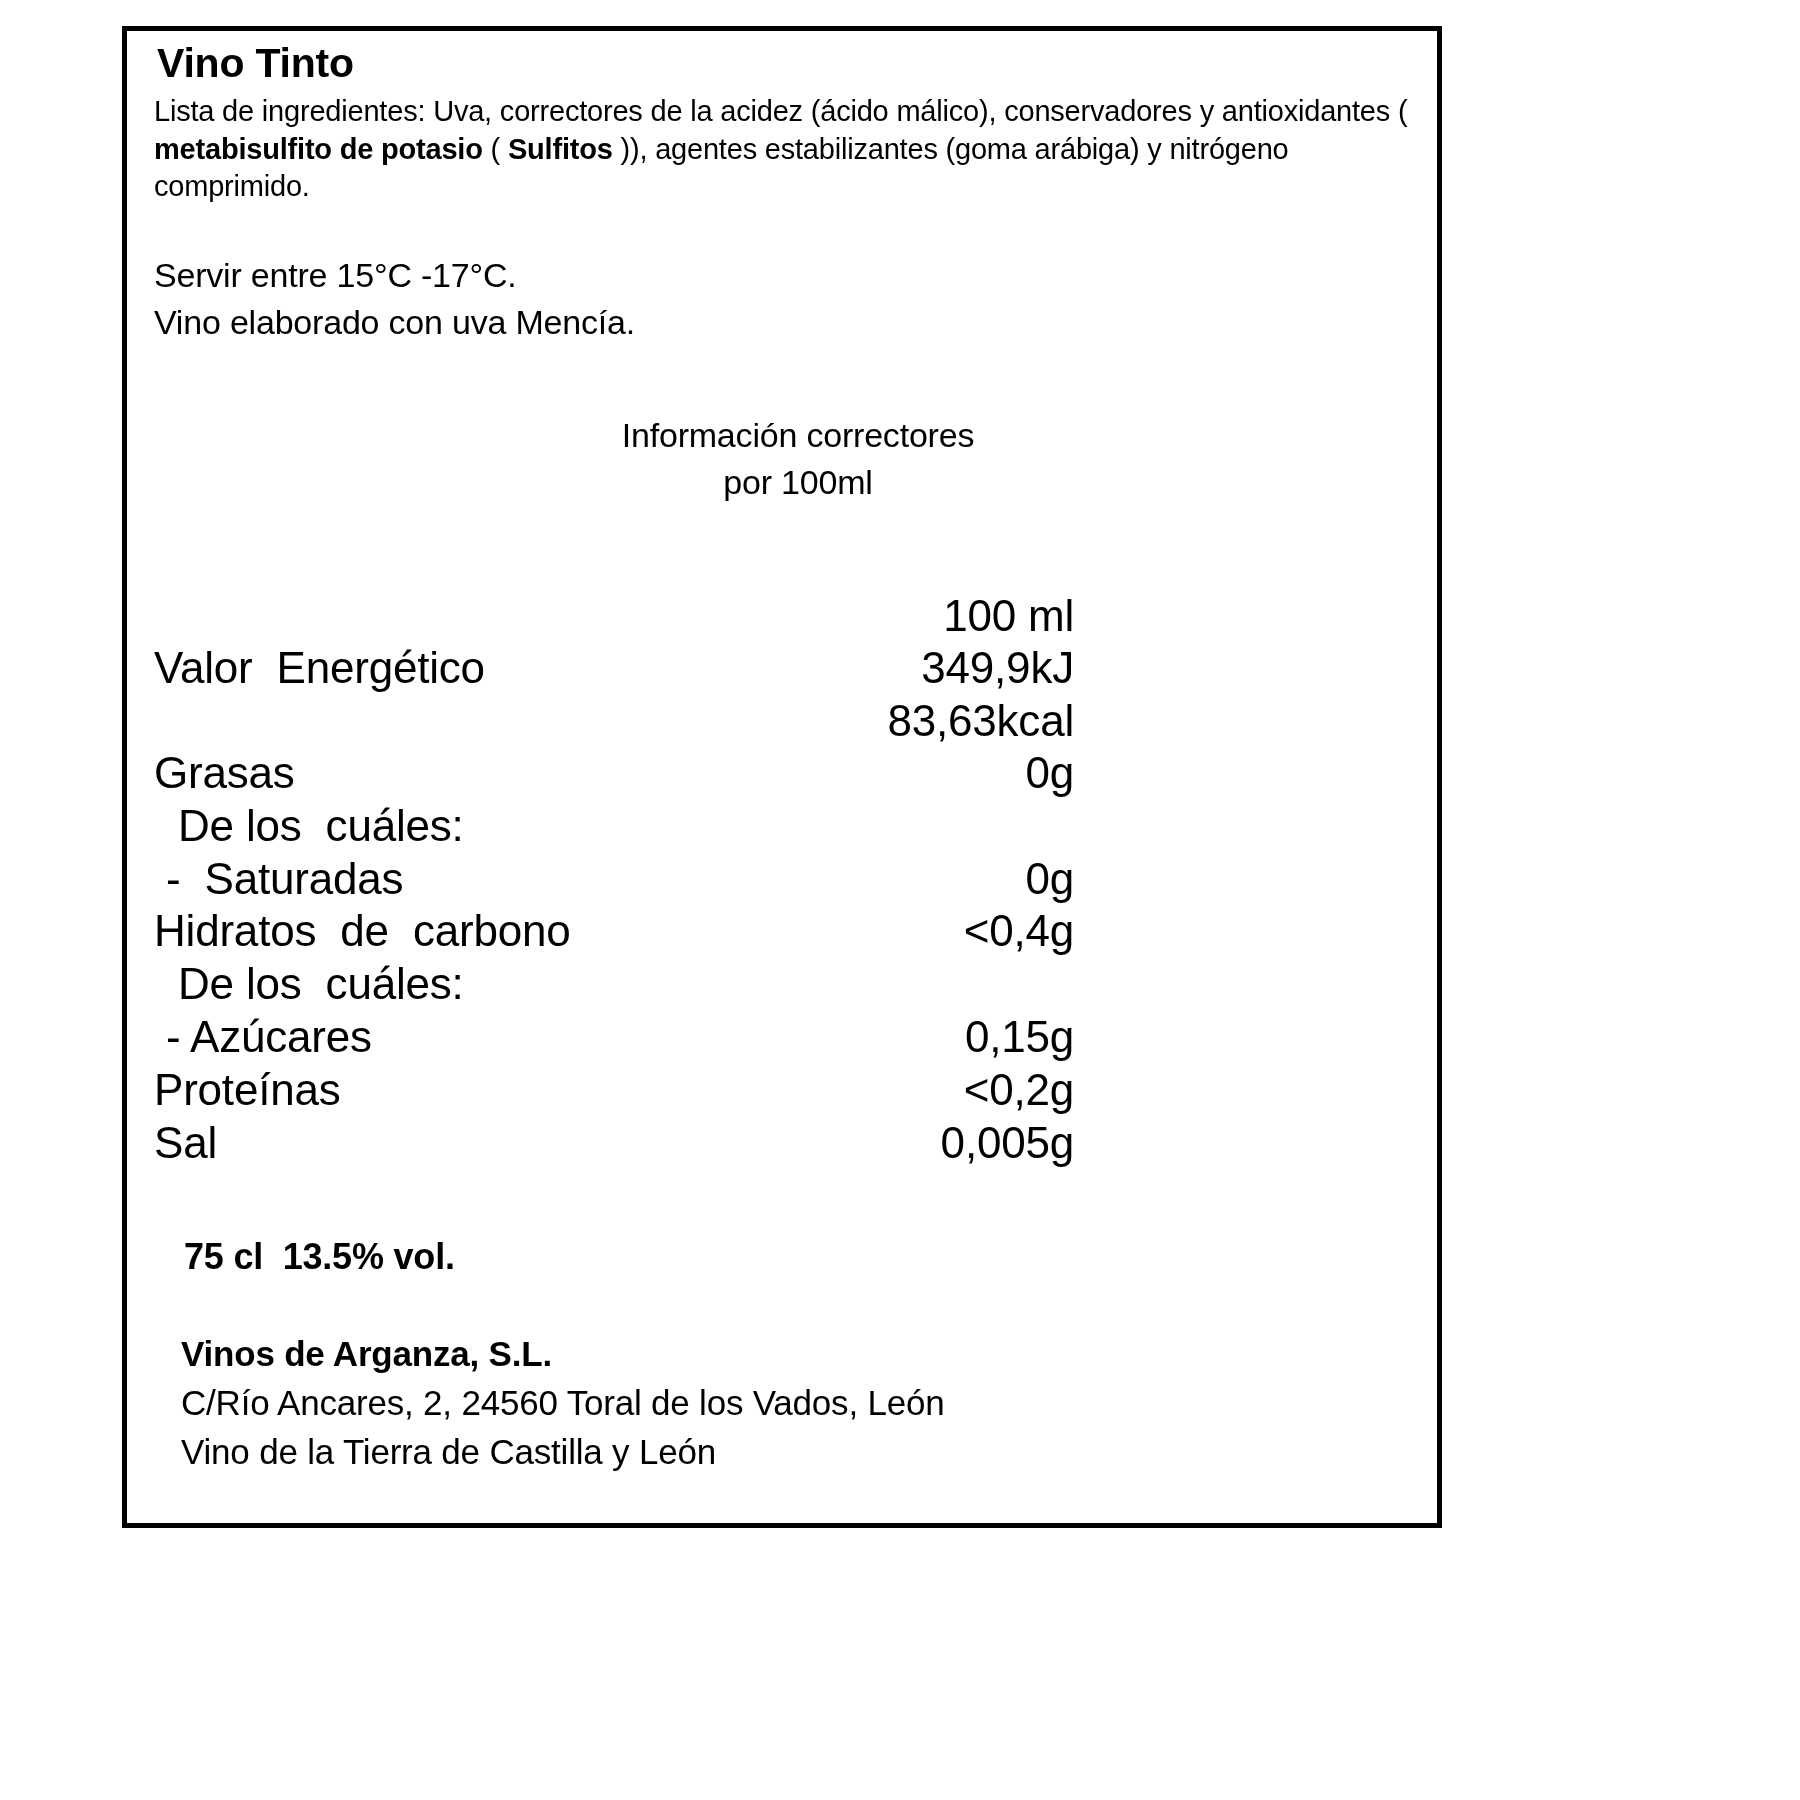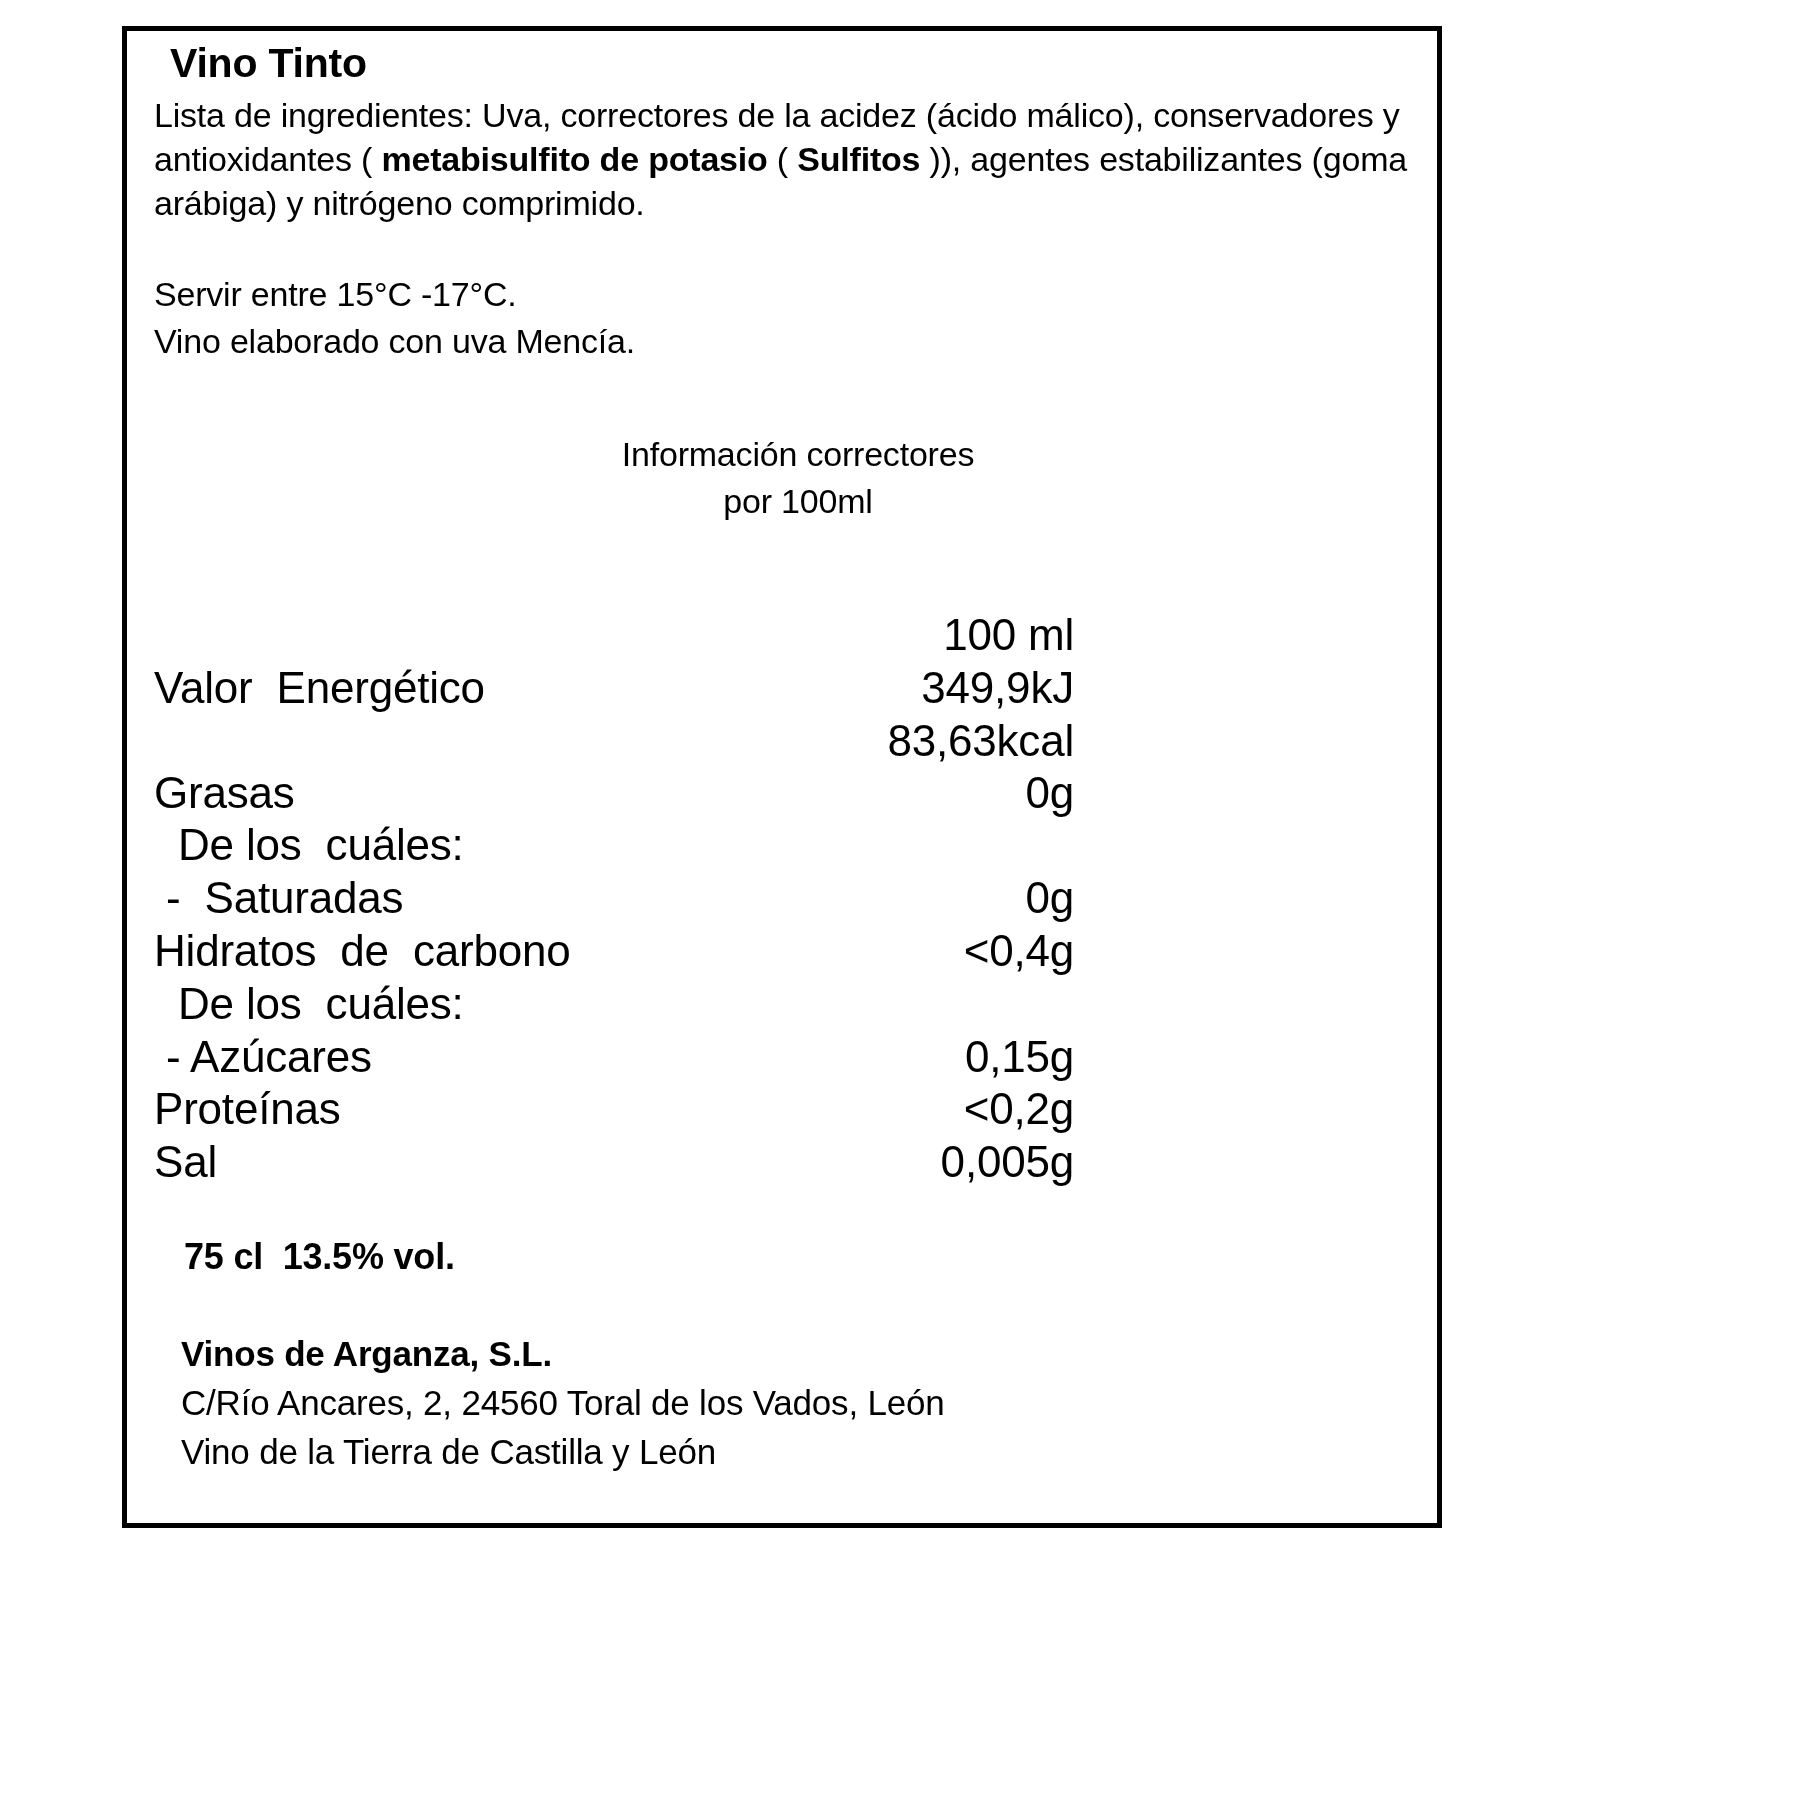--- a/index.html
+++ b/index.html
@@ -40,26 +40,26 @@
     top: 10px;
     right: 20px;
   }
 
   
   .product-title {
     font-size: 41px;
     font-weight: bold;
     line-height: 1.12;
     letter-spacing: -0.2px;
-    margin: 0 0 6px 16px;
+    margin: 0 0 6px 3px;
   }
 
   
   .ingredients {
-    font-size: 34px;
+    font-size: 29px;
     line-height: 1.30;
     letter-spacing: -0.2px;
     margin: 0;
     width: 1262px;
   }
   .ingredients b {
     font-weight: bold;
   }
 
   

